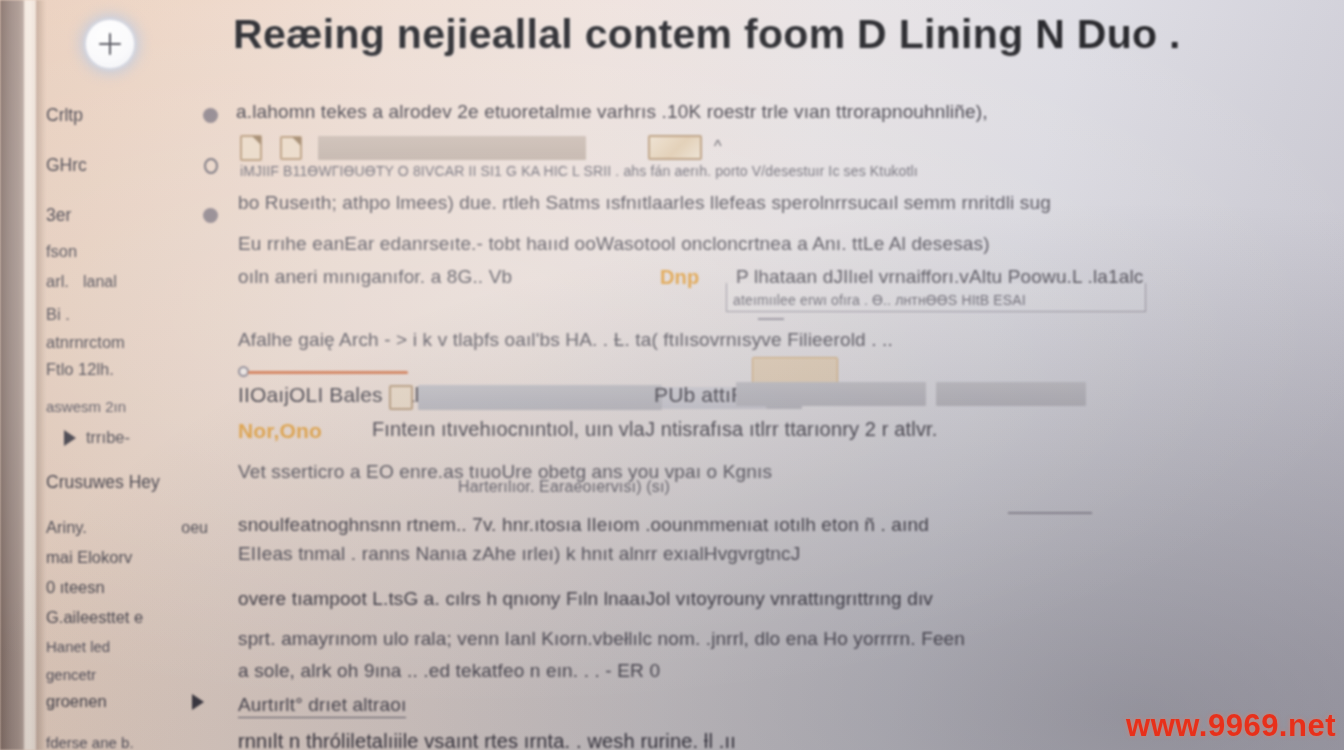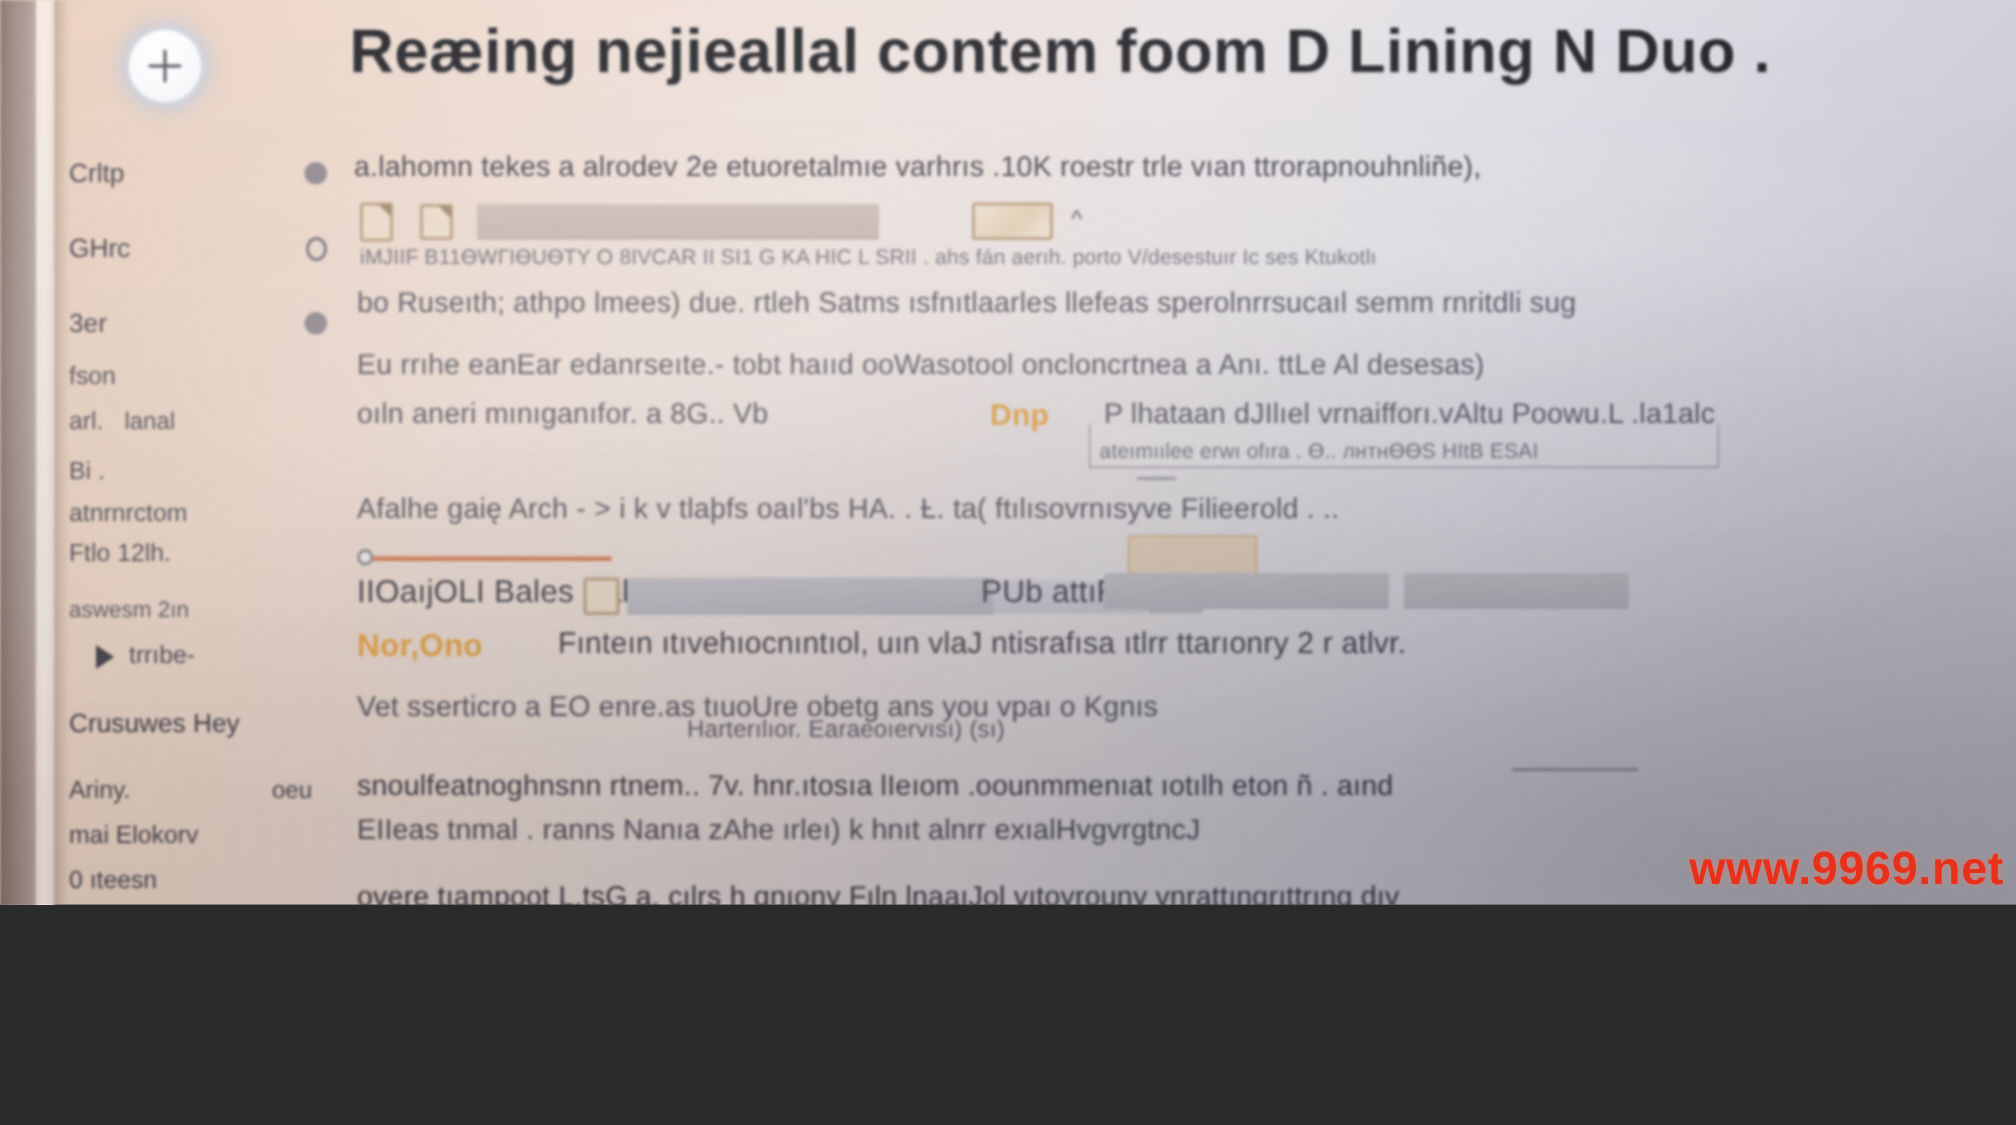--- a/index.html
+++ b/index.html
@@ -7,21 +7,21 @@
   html, body {
     width: 1344px; height: 750px;
     overflow: hidden;
     font-family: "Liberation Sans", sans-serif;
     background: #2b2b2b;
   }
 
   
   #canvas {
     position: relative;
-    width: 1344px; height: 603px;
+    width: 1344px; height: 750px;
     background:
       linear-gradient(105deg,
         #e9cdba 0%,
         #ecd3c2 10%,
         #eedcd2 26%,
         #eee1dc 40%,
         #e7e2e4 55%,
         #dedde4 70%,
         #d2d1da 85%,
         #c9c7d2 100%);

